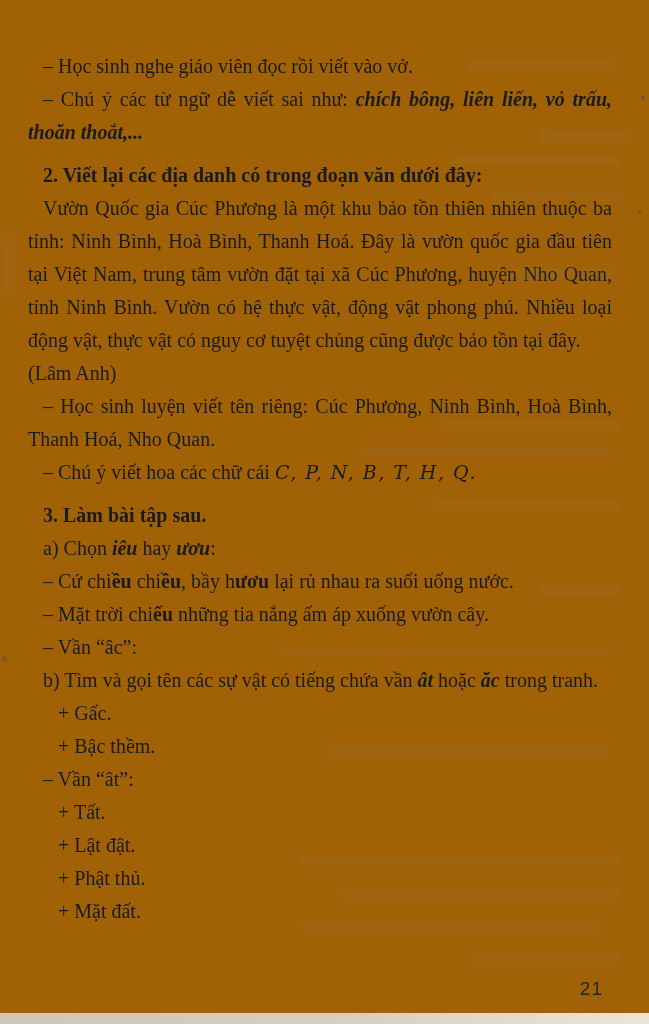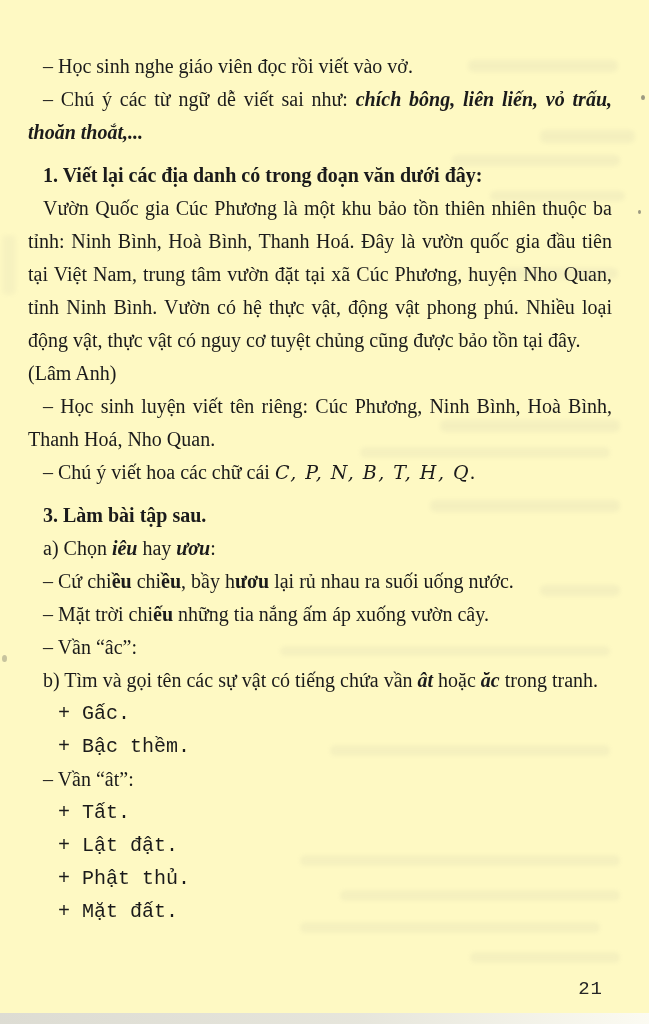--- a/index.html
+++ b/index.html
@@ -1,47 +1,47 @@
 <!DOCTYPE html>
 <html><head>
 <meta charset="utf-8">
 <style>
   html,body{margin:0;padding:0;background:#ffffff;}
   .page{
     position:relative;
     width:649px;height:1024px;
-    background:#fef9c3;
+    background:#a16207;
     overflow:hidden;
     font-family:"Liberation Serif",serif;
     color:#1b1b1b;
   }
   .content{
     position:absolute;
     left:28px;top:50px;
     width:584px;
     font-size:20px;
     line-height:33px;
   }
   .blk{text-indent:15px;}
   .blk.justify{text-align:justify;}
   .blk.heading{font-weight:bold;margin-top:10px;}
-  .blk.item{text-indent:30px;font-family:Liberation Mono, monospace;}
+  .blk.item{text-indent:30px;}
   .blk.byline{text-align:left;text-indent:0;padding-right:8px;}
   .seg.b{font-weight:bold;}
   .seg.i{font-style:italic;}
   .seg.script{
     font-style:italic;
     font-family:"DejaVu Serif",serif;
     letter-spacing:1.5px;
     font-size:19px;
   }
   .page-number{
     position:absolute;
     right:46px;bottom:24px;
-    font-family:Liberation Mono, monospace;
+    font-family:Liberation Sans, sans-serif;
     font-size:19px;
     color:#262626;
     letter-spacing:1px;
   }
   
   .artifact{
     position:absolute;
     background:#8a8a8a;
     opacity:.08;
     filter:blur(2px);
@@ -65,21 +65,21 @@
   }
 </style>
 </head>
 <body>
 
 <div class="page">
 
   <div class="content" id="content">
       <div class="blk para"><span class="seg">– Học sinh nghe giáo viên đọc rồi viết vào vở.</span></div>
       <div class="blk para justify"><span class="seg">– Chú ý các từ ngữ dễ viết sai như: </span><span class="seg b i">chích bông, liên liến, vỏ trấu, thoăn thoắt,...</span></div>
-      <div class="blk heading"><span class="seg">1. Viết lại các địa danh có trong đoạn văn dưới đây:</span></div>
+      <div class="blk heading"><span class="seg">2. Viết lại các địa danh có trong đoạn văn dưới đây:</span></div>
       <div class="blk para justify"><span class="seg">Vườn Quốc gia Cúc Phương là một khu bảo tồn thiên nhiên thuộc ba tỉnh: Ninh Bình, Hoà Bình, Thanh Hoá. Đây là vườn quốc gia đầu tiên tại Việt Nam, trung tâm vườn đặt tại xã Cúc Phương, huyện Nho Quan, tỉnh Ninh Bình. Vườn có hệ thực vật, động vật phong phú. Nhiều loại động vật, thực vật có nguy cơ tuyệt chủng cũng được bảo tồn tại đây.</span></div>
       <div class="blk byline"><span class="seg">(Lâm Anh)</span></div>
       <div class="blk para justify"><span class="seg">– Học sinh luyện viết tên riêng: Cúc Phương, Ninh Bình, Hoà Bình, Thanh Hoá, Nho Quan.</span></div>
       <div class="blk para"><span class="seg">– Chú ý viết hoa các chữ cái </span><span class="seg script">C, P, N, B, T, H, Q</span><span class="seg">.</span></div>
       <div class="blk heading"><span class="seg">3. Làm bài tập sau.</span></div>
       <div class="blk para"><span class="seg">a) Chọn </span><span class="seg b i">iêu</span><span class="seg"> hay </span><span class="seg b i">ươu</span><span class="seg">:</span></div>
       <div class="blk para"><span class="seg">– Cứ chi</span><span class="seg b">ều</span><span class="seg"> chi</span><span class="seg b">ều</span><span class="seg">, bầy h</span><span class="seg b">ươu</span><span class="seg"> lại rủ nhau ra suối uống nước.</span></div>
       <div class="blk para"><span class="seg">– Mặt trời chi</span><span class="seg b">ếu</span><span class="seg"> những tia nắng ấm áp xuống vườn cây.</span></div>
       <div class="blk para"><span class="seg">– Vần “âc”:</span></div>
       <div class="blk para"><span class="seg">b) Tìm và gọi tên các sự vật có tiếng chứa vần </span><span class="seg b i">ât</span><span class="seg"> hoặc </span><span class="seg b i">ăc</span><span class="seg"> trong tranh.</span></div>

